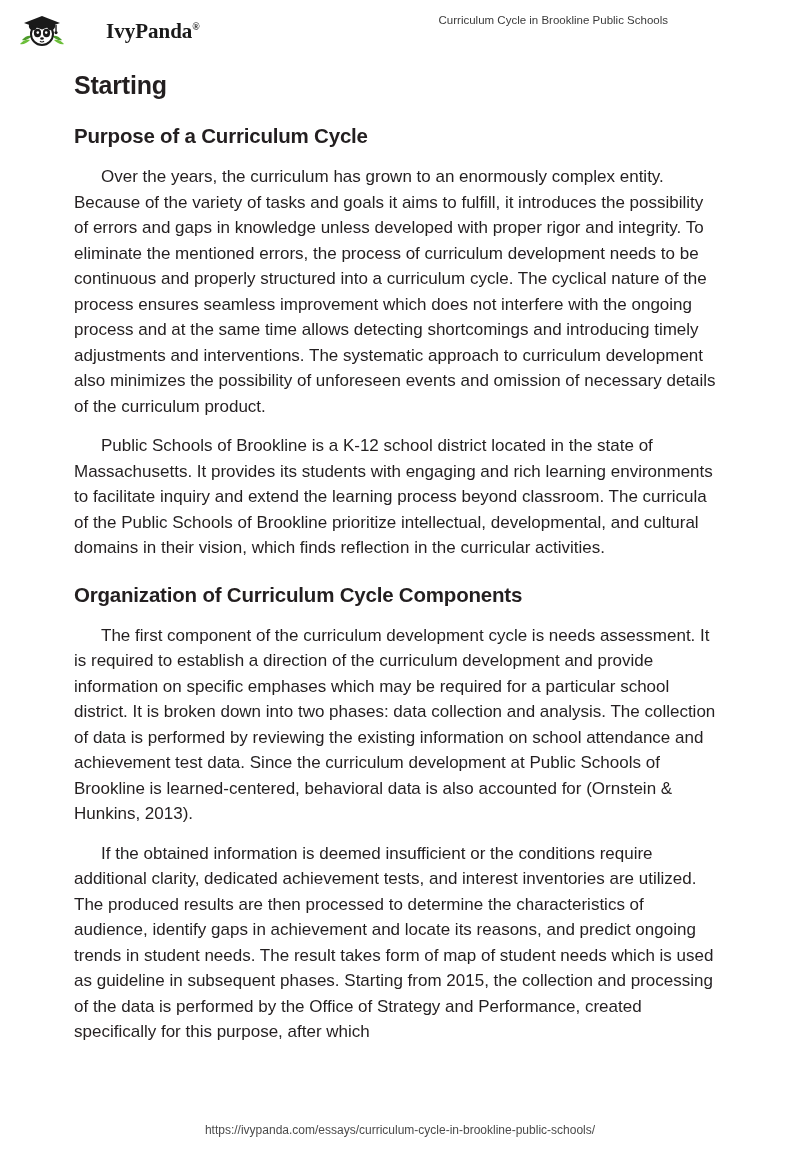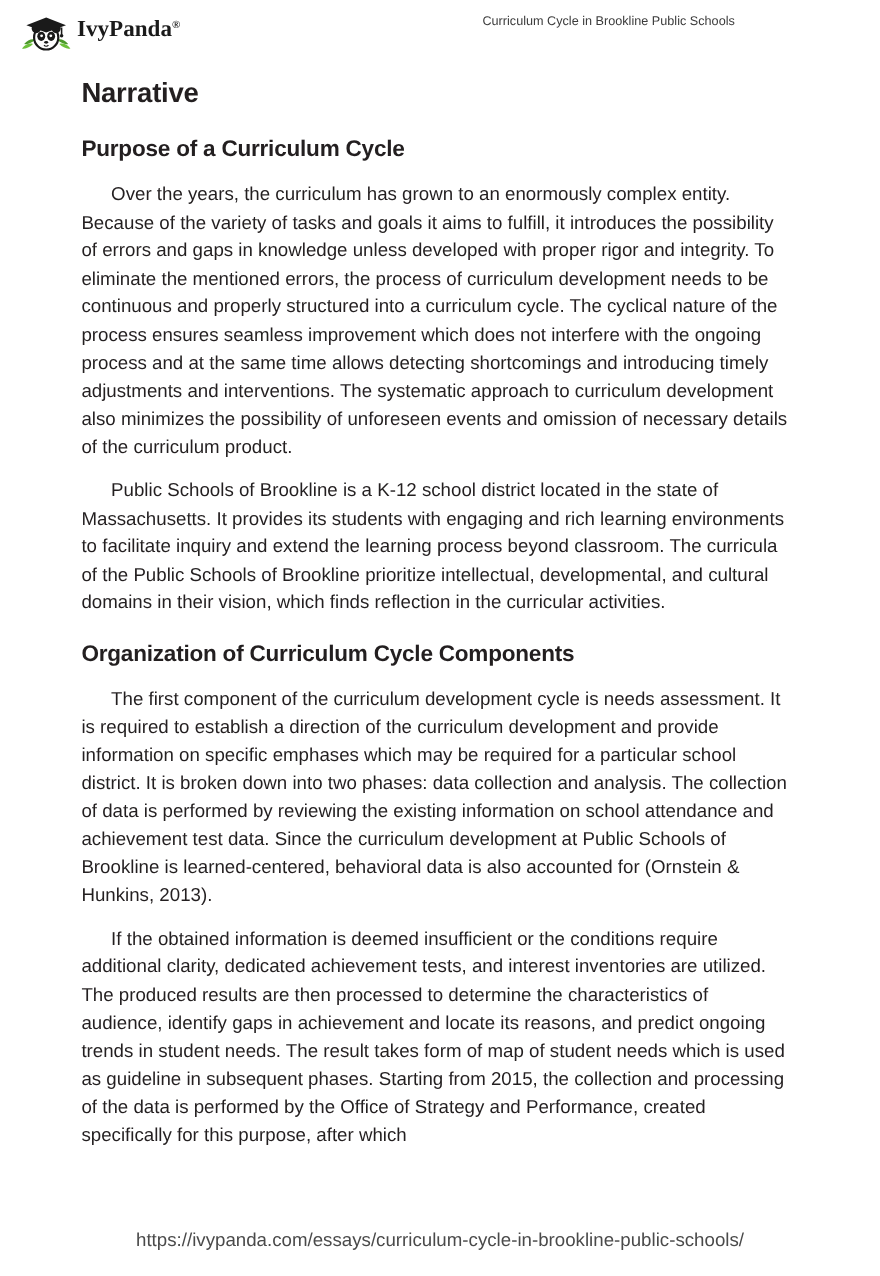--- a/index.html
+++ b/index.html
@@ -28,21 +28,23 @@
     top: 0;
     left: 0;
     width: 800px;
     height: 60px;
   }
   .brand {
     position: absolute;
     left: 18px;
     top: 14px;
     display: flex;
+    align-items: center;
     height: 34px;
+    gap: 36px;
   }
   .brand-logo {
     width: 48px;
     height: 34px;
     position: relative;
     flex: none;
   }
   .brand-text {
     font-family: "Liberation Serif", serif;
     font-size: 21px;
@@ -112,21 +114,21 @@
 
   
   .footer {
     position: absolute;
     left: 0;
     bottom: 22px;
     width: 800px;
     text-align: center;
   }
   .footer-link {
-    font-size: 17px;
+    font-size: 12px;
     color: #4a4a4a;
     text-decoration: none;
     font-family: "Liberation Sans", sans-serif;
   }
 </style>
 </head>
 <body>
 
 <div class="page">
 
@@ -163,21 +165,21 @@
       <span class="brand-text">
         <span>IvyPanda</span><span class="reg">®</span>
       </span>
     </div>
 
     <div class="header-title">Curriculum Cycle in Brookline Public Schools</div>
   </div>
 
   <div class="content">
 
-    <h1 class="doc-h1">Narrative</h1>
+    <h1 class="doc-h1">Starting</h1>
 
     <h2 class="doc-h2">Purpose of a Curriculum Cycle</h2>
     <p class="doc-p indent">Over the years, the curriculum has grown to an enormously complex entity. Because of the variety of tasks and goals it aims to fulfill, it introduces the possibility of errors and gaps in knowledge unless developed with proper rigor and integrity. To eliminate the mentioned errors, the process of curriculum development needs to be continuous and properly structured into a curriculum cycle. The cyclical nature of the process ensures seamless improvement which does not interfere with the ongoing process and at the same time allows detecting shortcomings and introducing timely adjustments and interventions. The systematic approach to curriculum development also minimizes the possibility of unforeseen events and omission of necessary details of the curriculum product.</p>
 
     <p class="doc-p indent">Public Schools of Brookline is a K-12 school district located in the state of Massachusetts. It provides its students with engaging and rich learning environments to facilitate inquiry and extend the learning process beyond classroom. The curricula of the Public Schools of Brookline prioritize intellectual, developmental, and cultural domains in their vision, which finds reflection in the curricular activities.</p>
 
     <h2 class="doc-h2">Organization of Curriculum Cycle Components</h2>
     <p class="doc-p indent">The first component of the curriculum development cycle is needs assessment. It is required to establish a direction of the curriculum development and provide information on specific emphases which may be required for a particular school district. It is broken down into two phases: data collection and analysis. The collection of data is performed by reviewing the existing information on school attendance and achievement test data. Since the curriculum development at Public Schools of Brookline is learned-centered, behavioral data is also accounted for (Ornstein &amp; Hunkins, 2013).</p>
     <p class="doc-p indent tight">If the obtained information is deemed insufficient or the conditions require additional clarity, dedicated achievement tests, and interest inventories are utilized. The produced results are then processed to determine the characteristics of audience, identify gaps in achievement and locate its reasons, and predict ongoing trends in student needs. The result takes form of map of student needs which is used as guideline in subsequent phases. Starting from 2015, the collection and processing of the data is performed by the Office of Strategy and Performance, created specifically for this purpose, after which</p>
   </div>

